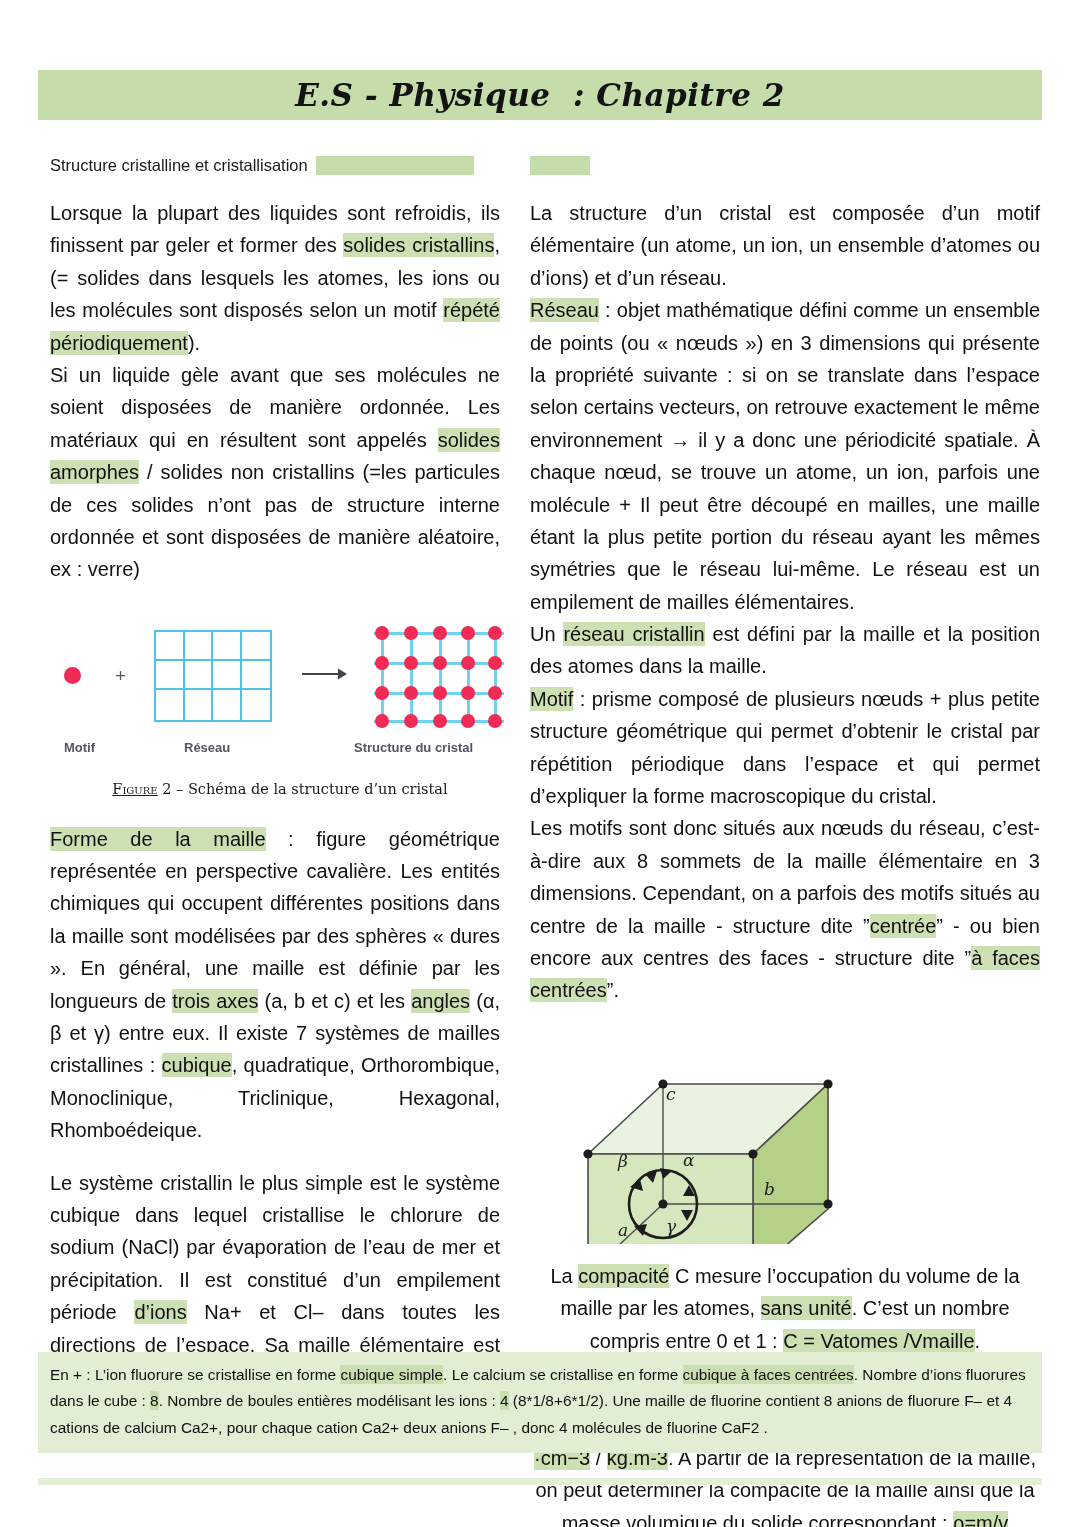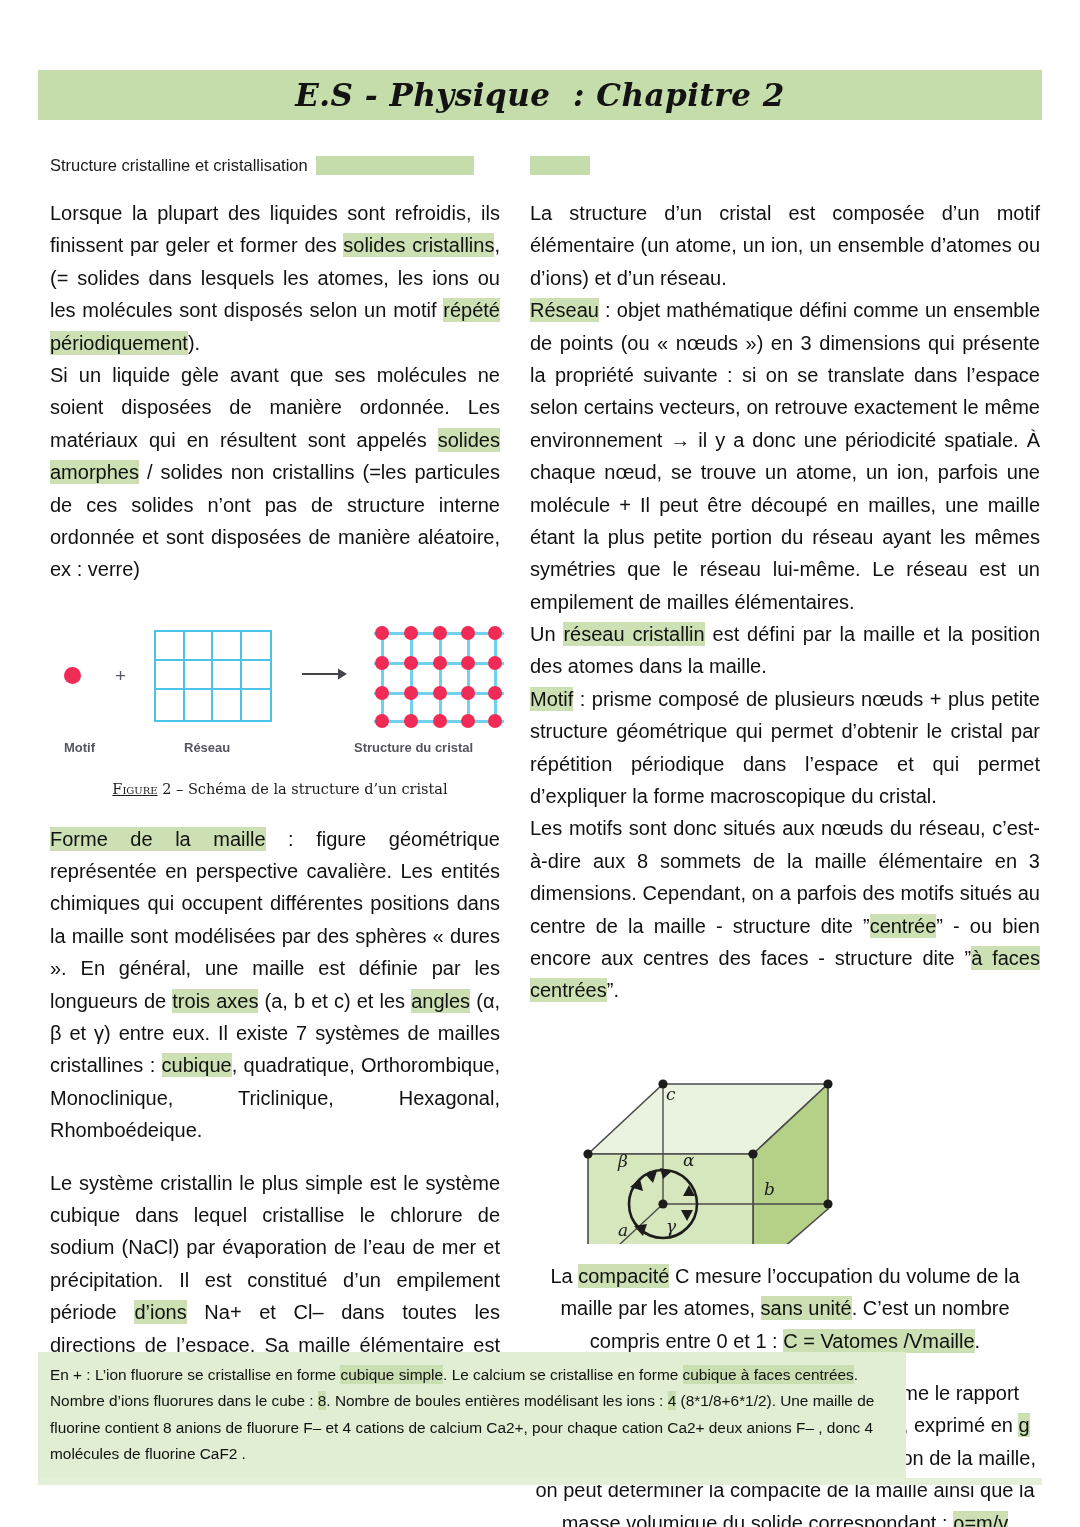--- a/index.html
+++ b/index.html
@@ -178,21 +178,21 @@
     width: 460px;
     height: 215px;
     margin: 22px 0 16px 18px;
   }
 
   
   .bottom-box {
     position: absolute;
     left: 38px;
     top: 1352px;
-    width: 868px;
+    width: 1004px;
     background: #e1eed3;
     padding: 10px 12px 12px 12px;
     box-sizing: border-box;
   }
   .bottom-box p {
     margin: 0;
     font-size: 15.4px;
     line-height: 1.72;
     color: #111;
   }

